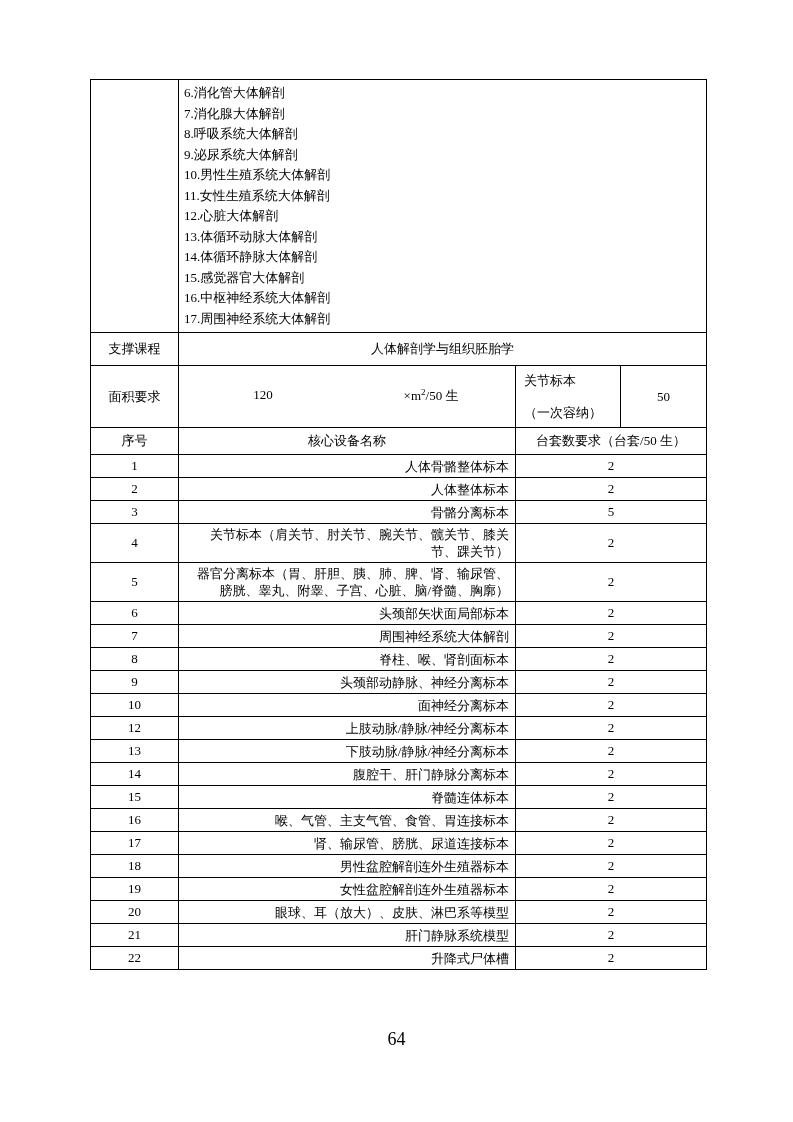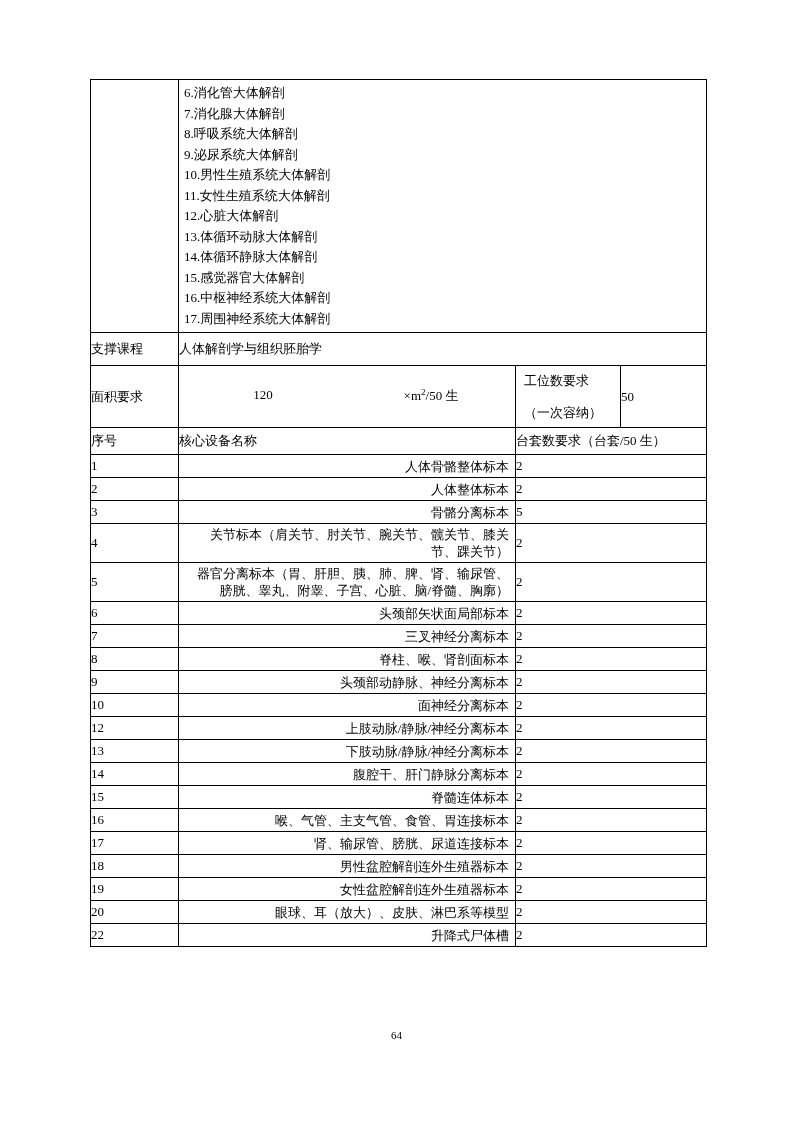--- a/index.html
+++ b/index.html
@@ -17,39 +17,39 @@
     width: 616px;
     border-collapse: collapse;
     table-layout: fixed;
     font-size: 13px;
   }
   .doc-table td {
     border: 1px solid #000;
     vertical-align: middle;
     overflow: hidden;
   }
-  .center { text-align: left; }
+  .center { text-align: center; }
   .intro-cell { vertical-align: top; padding: 3px 4px 3px 5px; }
   .intro-line { line-height: 20.5px; white-space: nowrap; }
   .support-row td { height: 33px; }
   .area-row td { height: 62px; }
   .header-row td { height: 27px; }
   .data-row td { height: 23px; }
   .name-cell { text-align: right; padding: 2px 6px; line-height: 17px; }
   .area-flex { display: flex; width: 100%; }
   .area-flex > span { flex: 1; text-align: center; }
   .area-unit sup { font-size: 9px; vertical-align: super; }
   .station-cell { text-align: left; padding: 4px 2px 4px 8px; vertical-align: middle; }
   .station-cell .station-line1 { line-height: 18px; margin-bottom: 14px; }
   .station-cell .station-line2 { line-height: 18px; }
   .page-number {
     position: absolute;
     top: 1029px; left: 0; width: 100%;
     text-align: center;
-    font-size: 11px;
+    font-size: 18px;
   }
 </style>
 </head>
 <body>
 
 <table class="doc-table">
   <colgroup>
     <col style="width:88px">
     <col style="width:337px">
     <col style="width:105px">
@@ -93,21 +93,21 @@
     </tr>
     <tr class="area-row">
       <td class="center">面积要求</td>
       <td>
         <div class="area-flex">
           <span class="area-num">120</span>
           <span class="area-unit"><span>×m</span><sup>2</sup><span>/50 生</span></span>
         </div>
       </td>
       <td class="station-cell">
-        <div class="station-line1">工位数要求</div>
+        <div class="station-line1">关节标本</div>
         <div class="station-line2">（一次容纳）</div>
       </td>
       <td class="center">50</td>
     </tr>
     <tr class="header-row">
       <td class="center">序号</td>
       <td class="center">核心设备名称</td>
       <td colspan="2" class="center">台套数要求（台套/50 生）</td>
     </tr>
   </tbody>
@@ -144,21 +144,21 @@
       </tr>
 
       <tr class="data-row">
         <td class="center">6</td>
         <td class="name-cell">头颈部矢状面局部标本</td>
         <td colspan="2" class="center">2</td>
       </tr>
 
       <tr class="data-row">
         <td class="center">7</td>
-        <td class="name-cell">三叉神经分离标本</td>
+        <td class="name-cell">周围神经系统大体解剖</td>
         <td colspan="2" class="center">2</td>
       </tr>
 
       <tr class="data-row">
         <td class="center">8</td>
         <td class="name-cell">脊柱、喉、肾剖面标本</td>
         <td colspan="2" class="center">2</td>
       </tr>
 
       <tr class="data-row">
@@ -221,20 +221,25 @@
         <td class="name-cell">女性盆腔解剖连外生殖器标本</td>
         <td colspan="2" class="center">2</td>
       </tr>
 
       <tr class="data-row">
         <td class="center">20</td>
         <td class="name-cell">眼球、耳（放大）、皮肤、淋巴系等模型</td>
         <td colspan="2" class="center">2</td>
       </tr>
 
+      <tr class="data-row">
+        <td class="center">21</td>
+        <td class="name-cell">肝门静脉系统模型</td>
+        <td colspan="2" class="center">2</td>
+      </tr>
 
       <tr class="data-row">
         <td class="center">22</td>
         <td class="name-cell">升降式尸体槽</td>
         <td colspan="2" class="center">2</td>
       </tr>
     </tbody>
 </table>
 
 <div class="page-number">64</div>

